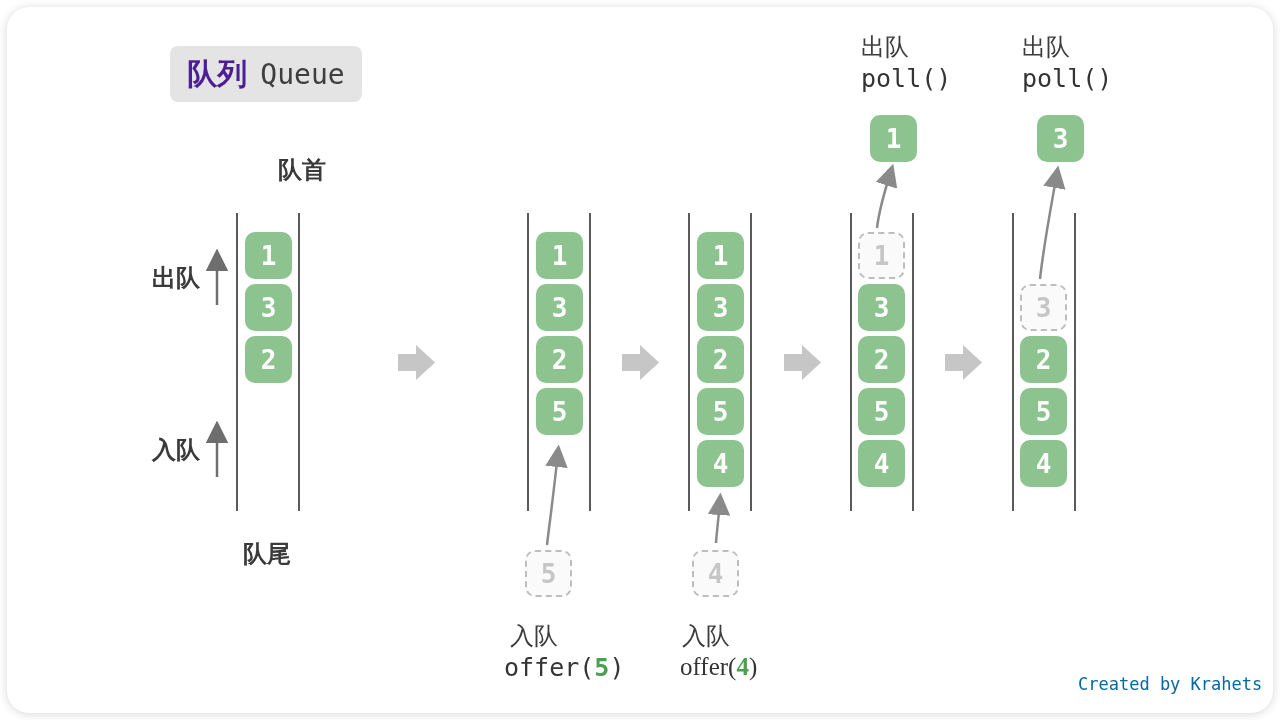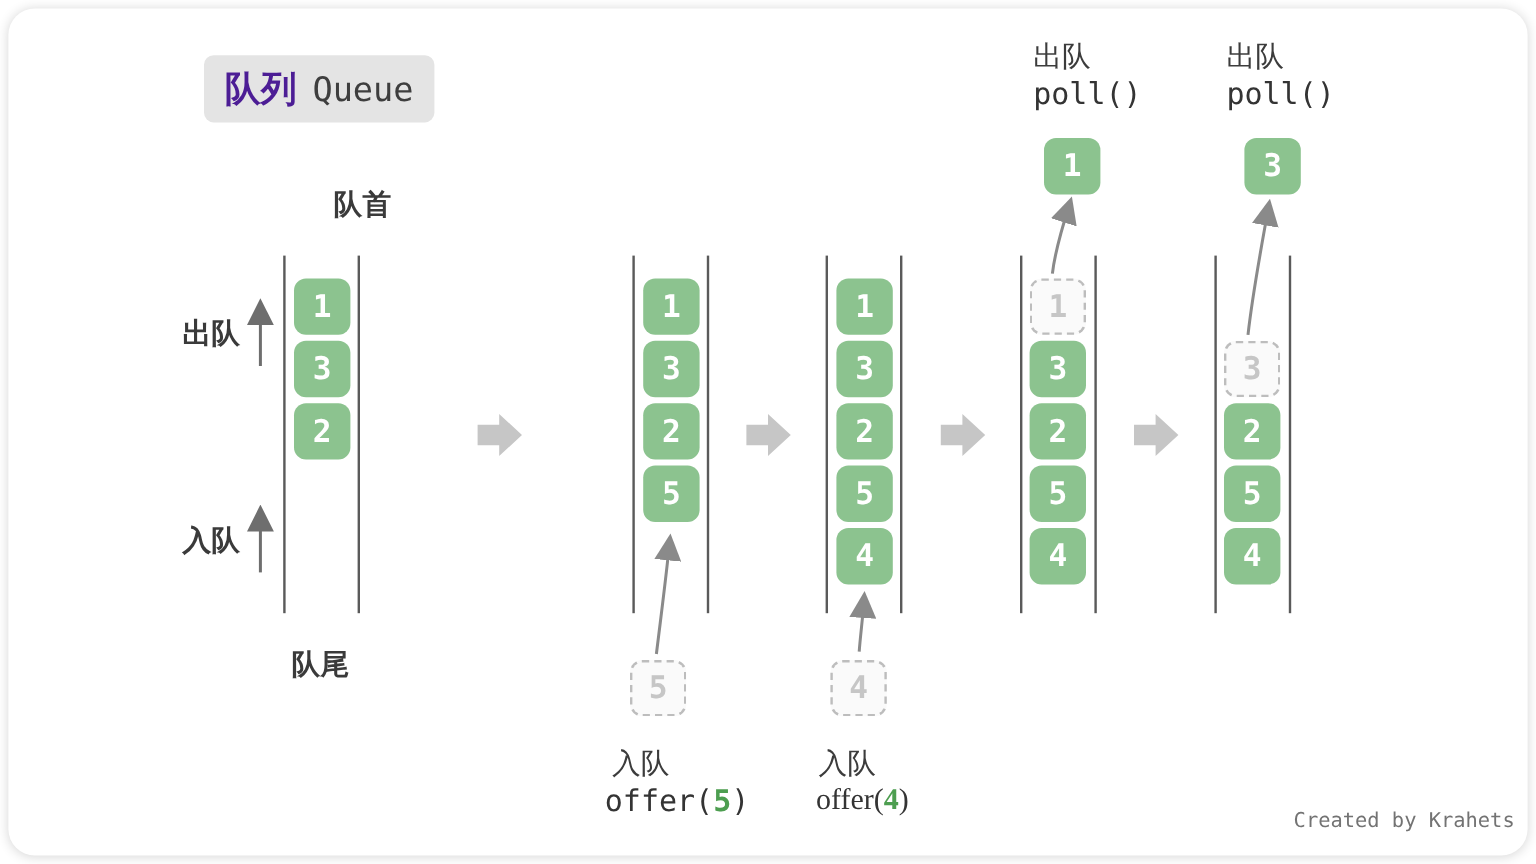--- a/index.html
+++ b/index.html
@@ -20,21 +20,21 @@
   .blk { position:absolute; width:47px; height:47px; border-radius:10px;
          background:#8cc38f; color:#fff;
          font-family:"DejaVu Sans Mono", monospace; font-size:26px; font-weight:700;
          display:flex; align-items:center; justify-content:center; }
   .blk.dashed { background:#fafafa; border:2px dashed #bdbdbd; color:#c6c6c6; }
   .cap-zh { position:absolute; font-size:24px; color:#3c3c3c; white-space:nowrap; }
   .cap-code { position:absolute; font-family:"DejaVu Sans Mono", monospace;
               font-size:25px; color:#343434; white-space:nowrap; }
   .cap-code .arg { color:#4d9e50; font-weight:700; }
   .watermark { position:absolute; left:1078px; top:674px;
-               font-family:"DejaVu Sans Mono", monospace; font-size:17px; color:#737373; }
+               font-family:"DejaVu Sans Mono", monospace; font-size:17px; color:#0369a1; }
   svg.overlay { position:absolute; left:0; top:0; width:1280px; height:720px;
                 pointer-events:none; }
 </style>
 </head>
 <body>
 
 <div class="stage">
 
   <div class="card"></div>
 

